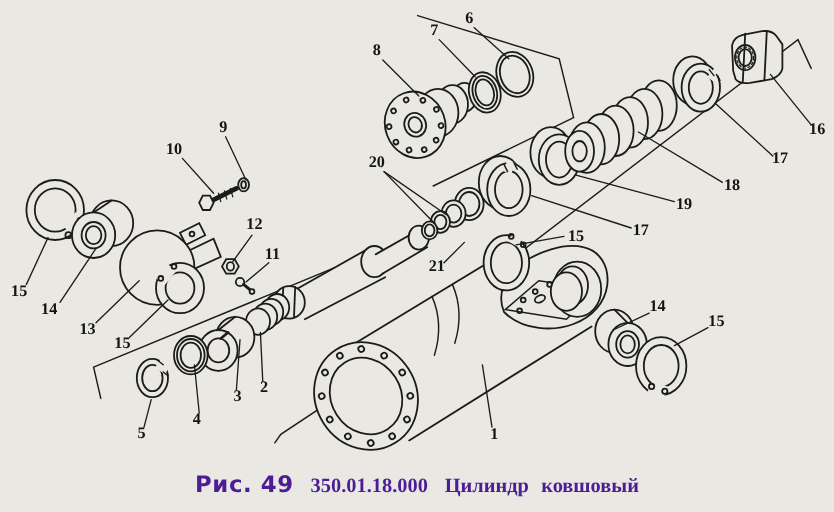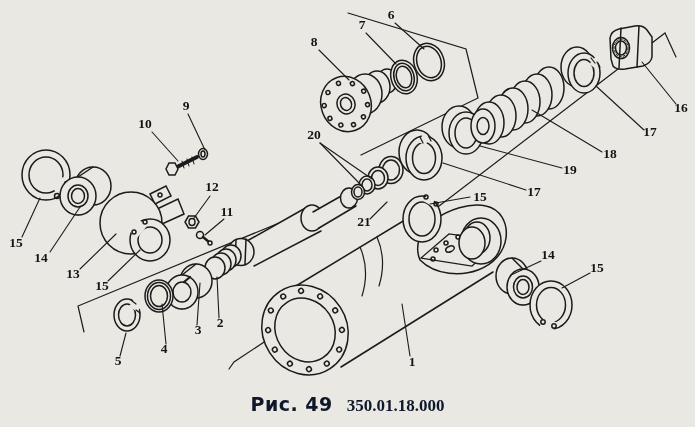--- a/index.html
+++ b/index.html
@@ -13,21 +13,21 @@
     width:695px;height:427px;
     background:#e9e8e3;
     overflow:hidden;
   }
   svg{position:absolute;left:0;top:0;}
   .caption{
     position:absolute;
     left:0; top:393px; width:695px;
     display:flex; justify-content:center; align-items:baseline;
     gap:14px;
-    color:#0f172a;
+    color:#4c1d95;
     user-select:none;
   }
   .caption .fig{
     font-family:"DejaVu Sans", sans-serif;
     font-weight:bold;
     font-size:19px;
     letter-spacing:0.5px;
   }
   .caption .code{
     font-family:"Liberation Serif", serif;
@@ -358,15 +358,16 @@
     <text class="callout" x="118" y="365">5</text>
     <text class="callout" x="412" y="366">1</text>
     <text class="callout" x="548" y="259">14</text>
     <text class="callout" x="597" y="272">15</text>
   </g>
 </svg>
 
 <div class="caption">
   <span class="fig">Рис. 49</span>
   <span class="code">350.01.18.000</span>
+  <span class="title">Цилиндр  ковшовый</span>
 </div>
 
 </div>
 
 </body></html>

